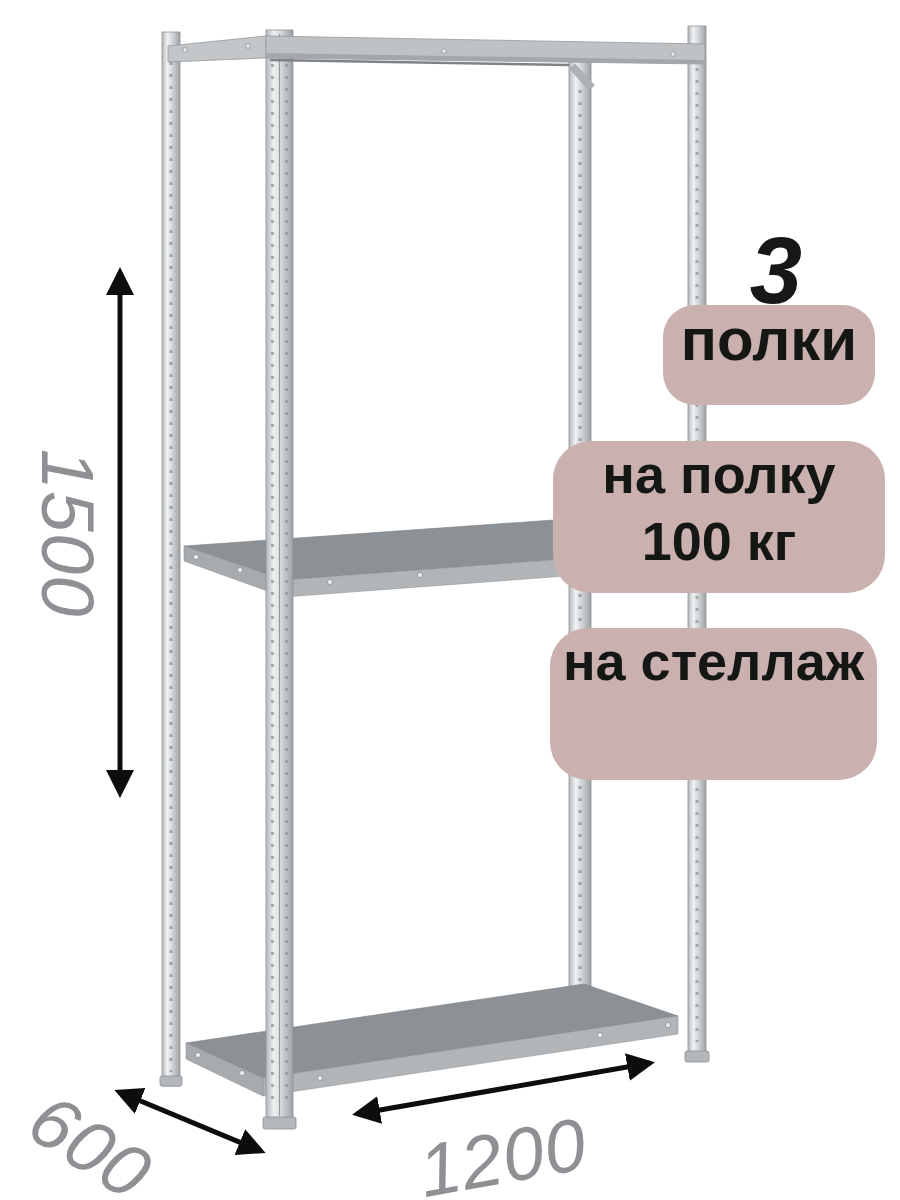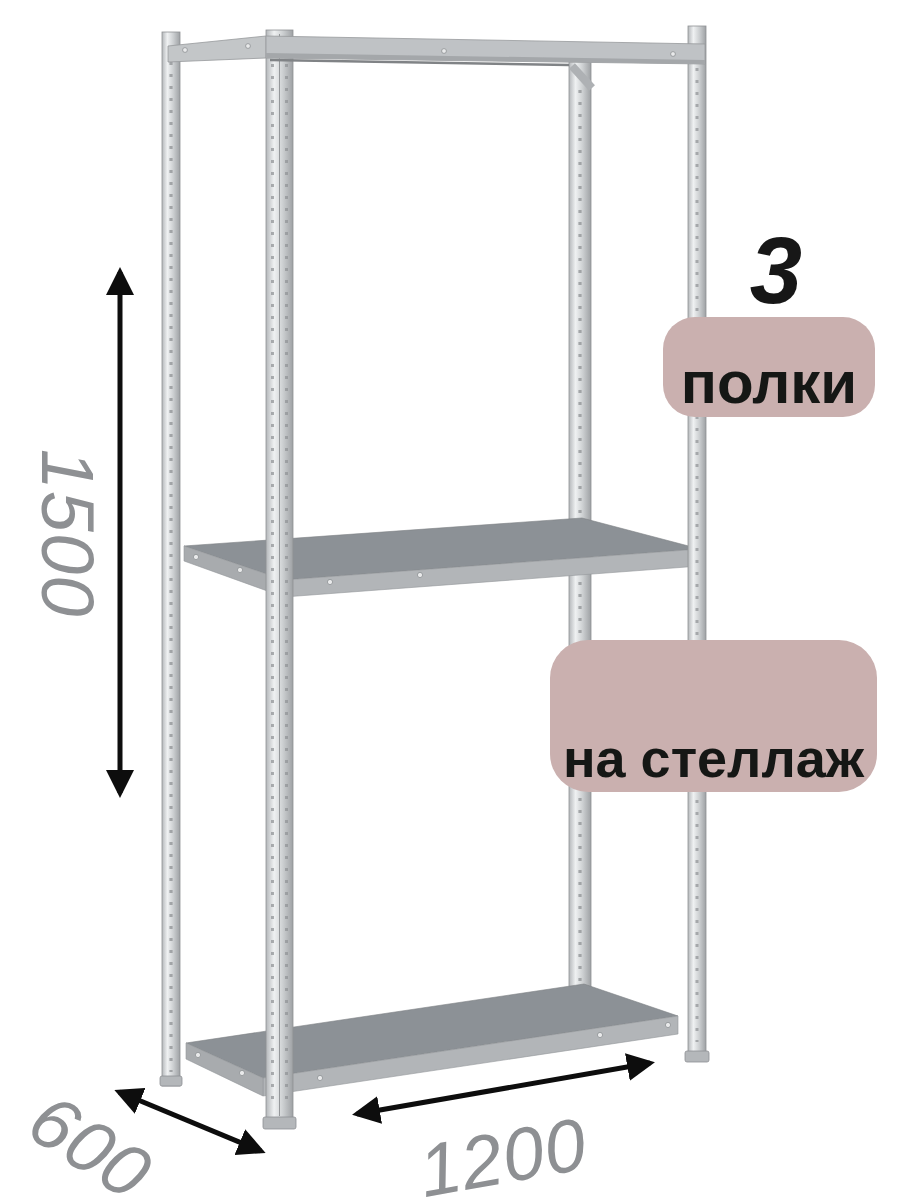--- a/index.html
+++ b/index.html
@@ -23,21 +23,21 @@
   #count-digit{
     position:absolute;left:716px;top:224px;width:120px;
     font:bold italic 94px "Liberation Sans",sans-serif;
     color:#171717;text-align:center;line-height:1;
   }
 
   
   .badge{
     position:absolute;background:#cab0af;color:#151715;
     font-family:"Liberation Sans",sans-serif;font-weight:bold;
-    text-align:center;display:flex;flex-direction:column;justify-content:flex-end;margin-top:12px;
+    text-align:center;display:flex;flex-direction:column;justify-content:flex-start;
   }
   #badge-count{left:663px;top:305px;width:212px;height:100px;border-radius:32px;font-size:60px;}
   #badge-shelf{left:553px;top:441px;width:332px;height:152px;border-radius:38px;font-size:54px;line-height:67px;}
   #badge-rack {left:550px;top:628px;width:327px;height:152px;border-radius:38px;font-size:54px;line-height:67px;}
 </style>
 </head>
 <body>
 
 <div id="canvas">
 
@@ -124,18 +124,22 @@
   <div class="dim" id="dim-height">1500</div>
   <div class="dim" id="dim-depth">600</div>
   <div class="dim" id="dim-width">1200</div>
 
   <div id="count-digit">3</div>
 
   <div class="badge" id="badge-count">
     <div>полки</div>
   </div>
 
+  <div class="badge" id="badge-shelf">
+    <div>на полку</div>
+    <div>100 кг</div>
+  </div>
 
   <div class="badge" id="badge-rack">
     <div>на стеллаж</div>
   </div>
 
 </div>
 
 </body></html>

